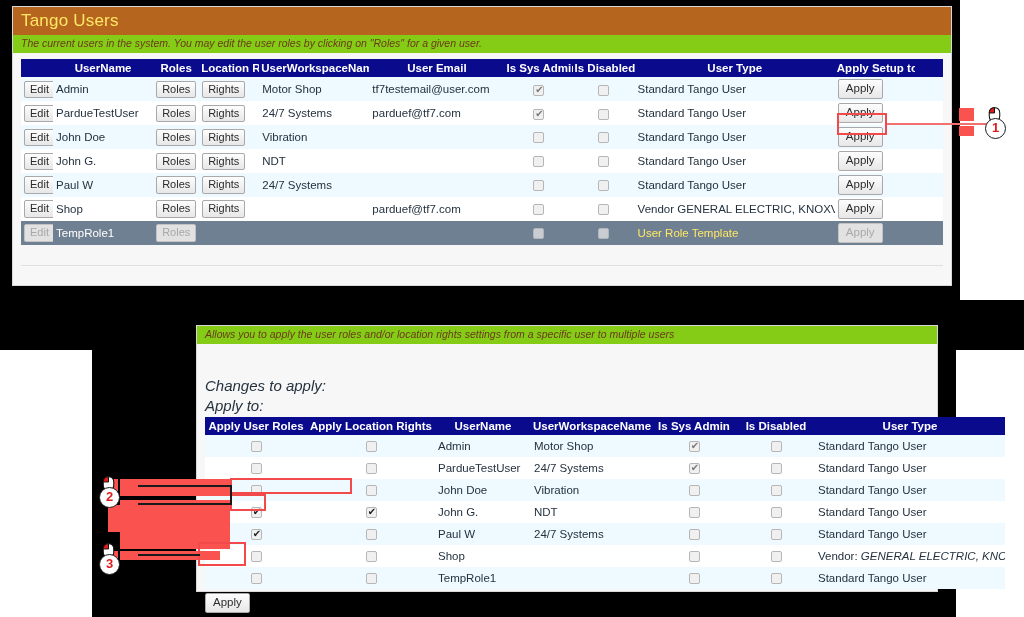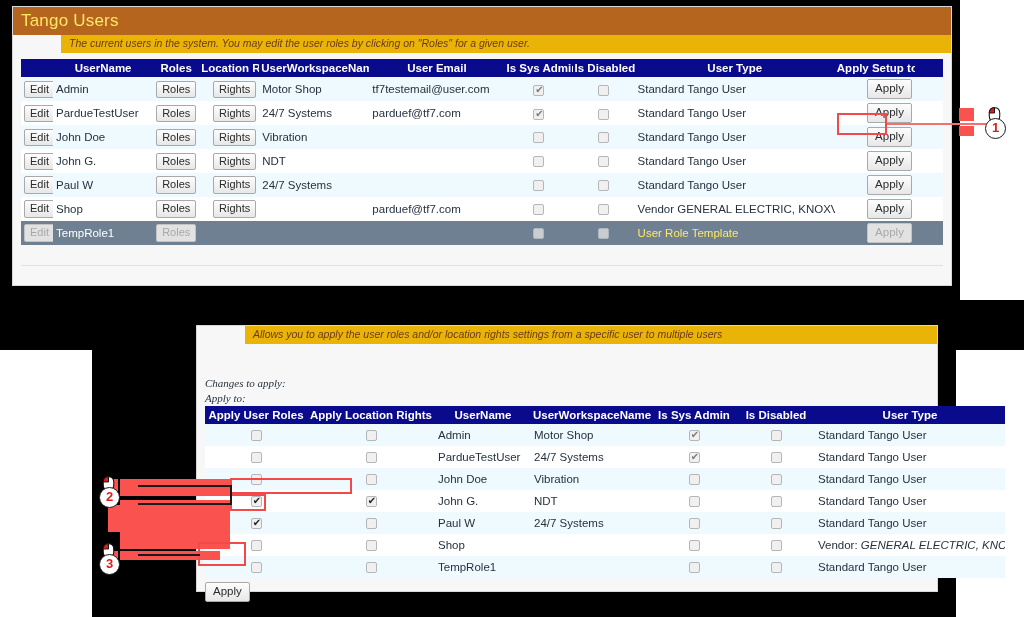--- a/index.html
+++ b/index.html
@@ -42,27 +42,26 @@
   .panel-header {
     background: #b5651d;
     color: #ffe766;
     font-size: 17px;
     padding: 3px 8px 4px 8px;
     letter-spacing: .2px;
     line-height: 1.25;
   }
   #panel-apply .panel-header { font-size: 16px; }
   .panel-subheader {
-    background: #eab308;
+    background: #84cc16;
     color: #6b3a1c;
     font-style: italic;
     font-size: 10.5px;
     padding: 2px 8px 3px 8px;
     line-height: 1.25;
-    margin-left: 48px;
   }
   .panel-body {
     padding: 6px 8px 8px 8px;
   }
 
   
   table.grid {
     border-collapse: collapse;
     width: 100%;
     font-size: 11.5px;
@@ -108,21 +107,21 @@
     cursor: pointer;
     white-space: nowrap;
   }
   .btn.small { padding: 0px 5px 1px 5px; font-size: 11px; }
   .btn.disabled {
     color: #a8a8a8;
     background: #e2e2e2;
     border-color: #c3c3c3;
     cursor: default;
   }
-  .btn-cell { text-align: right; text-decoration: underline; }
+  .btn-cell { text-align: left; text-decoration: underline; }
 
   
   .cb {
     display: inline-block;
     width: 11px;
     height: 11px;
     border: 1px solid #b6b6b6;
     background: #f0f0f0;
     border-radius: 2px;
     position: relative;
@@ -149,24 +148,23 @@
     display: flex;
     justify-content: space-between;
     align-items: center;
     padding: 14px 2px 2px 2px;
   }
   .divider-row { height: 20px; background: #f7f7f7; border-bottom: 1px solid #e0e0e0; }
 
   
   .label-line {
     font-style: italic;
-    font-size: 11px;
+    font-size: 15px;
     color: #24323f;
     line-height: 1.35;
-    font-family: Liberation Serif, serif;
   }
   .spacer-lg { height: 26px; }
 
   .apply-footer { padding-top: 3px; }
 
   
   #overlay {
     position: absolute;
     left: 0; top: 0;
     width: 1024px; height: 617px;

